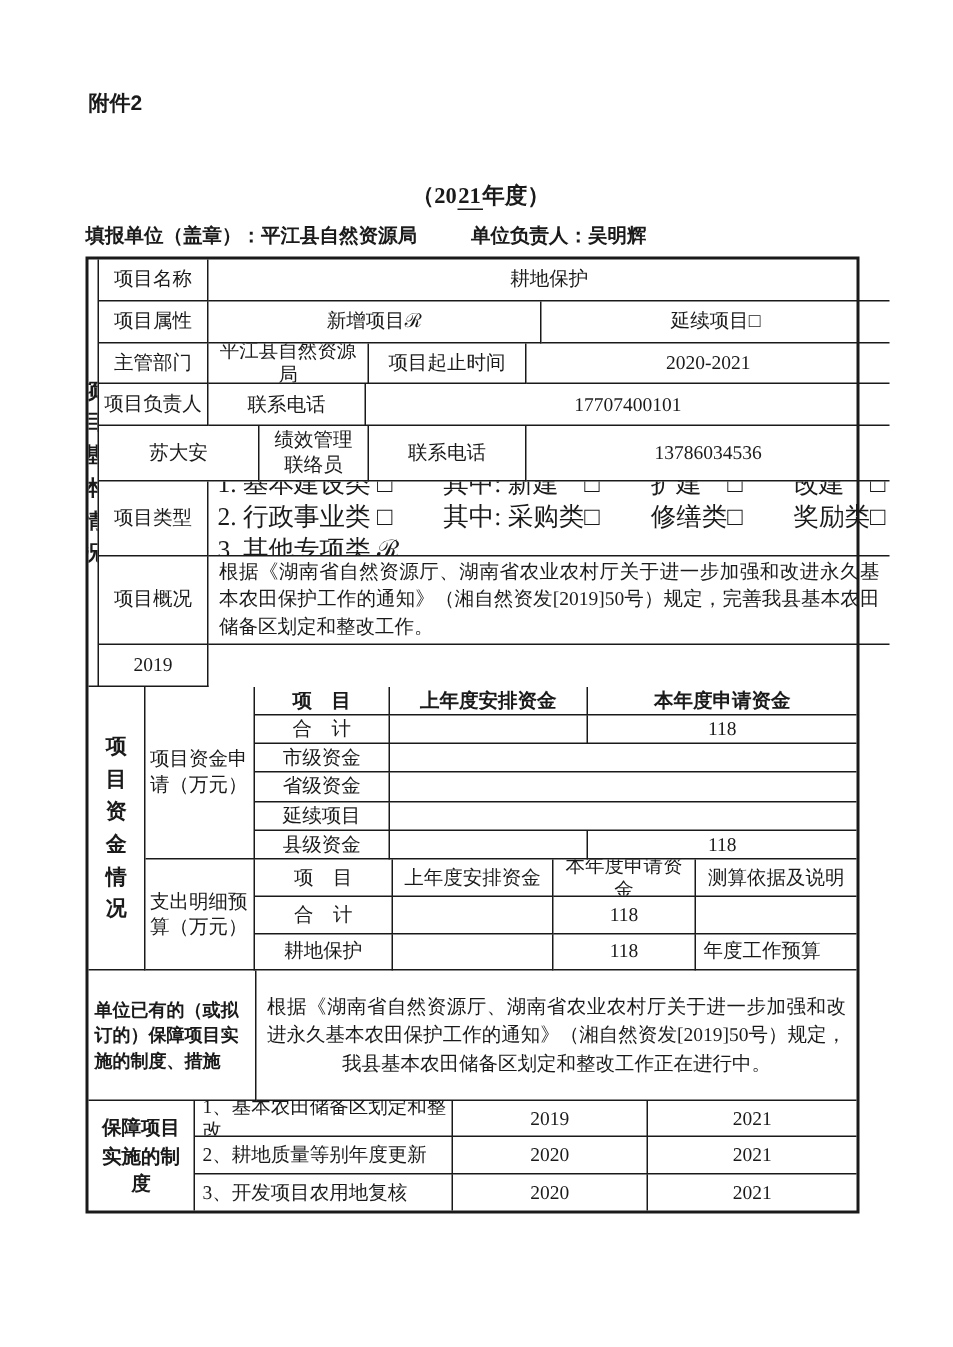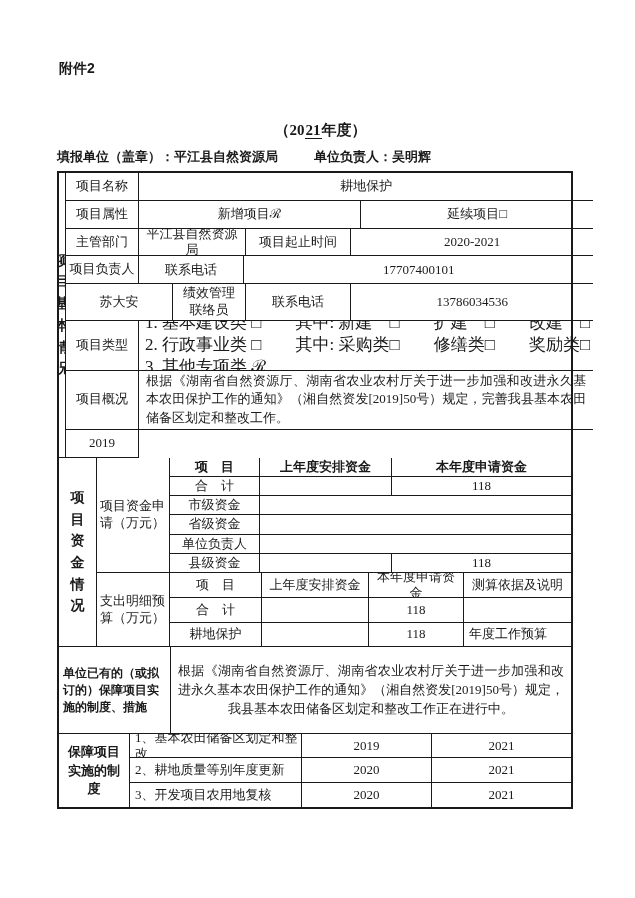--- a/index.html
+++ b/index.html
@@ -161,21 +161,21 @@
             </div>
             <div class="row" style="height:25px">
               <div class="cell" style="width:90px">市级资金</div>
               <div class="cell nr" style="flex:1"></div>
             </div>
             <div class="row" style="height:23px">
               <div class="cell" style="width:90px">省级资金</div>
               <div class="cell nr" style="flex:1"></div>
             </div>
             <div class="row" style="height:22px">
-              <div class="cell" style="width:90px">单位负责人</div>
+              <div class="cell" style="width:90px">延续项目</div>
               <div class="cell nr" style="flex:1"></div>
             </div>
             <div class="row" style="height:23px">
               <div class="cell" style="width:90px">县级资金</div>
               <div class="cell" style="width:132px"></div>
               <div class="cell nr" style="flex:1">118</div>
             </div>
           </div>
         </div>
         <div class="sub">

